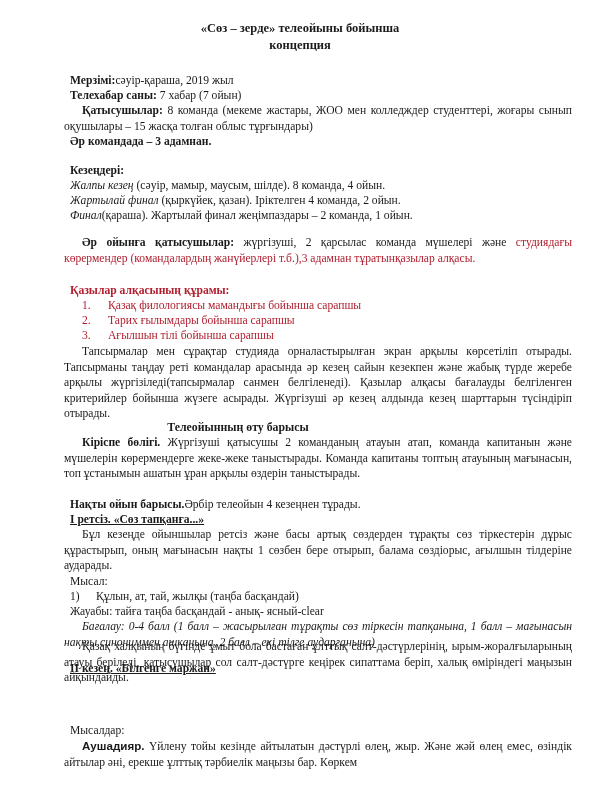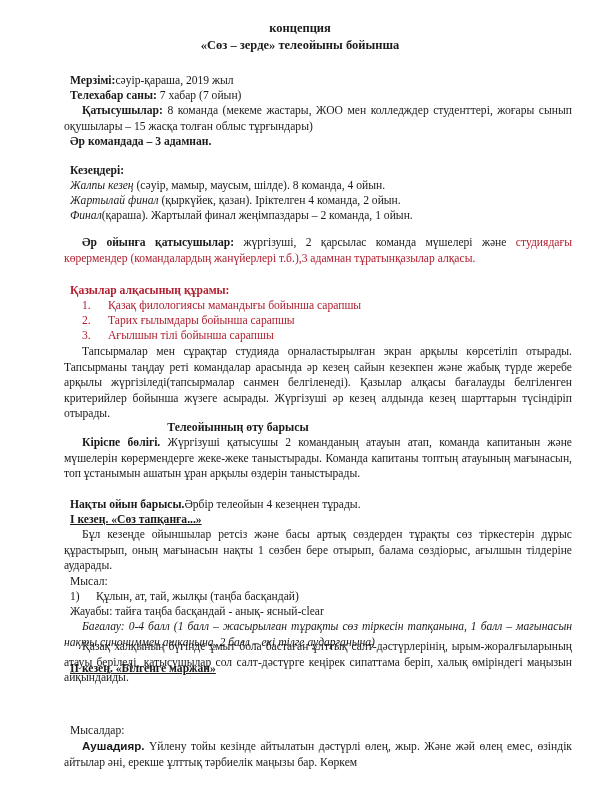--- a/index.html
+++ b/index.html
@@ -32,22 +32,22 @@
   .li { position:absolute; left:82px; font-size:11.6px; line-height:15px; color:#b02030; white-space:nowrap; }
   .li .n { display:inline-block; width:26px; }
   .sans { font-family:"Liberation Sans", "DejaVu Sans", sans-serif; font-weight:bold; }
 </style>
 </head>
 <body>
 
 <div class="page">
 
   <div class="title" style="top:20px;">
+    <div>«Сөз – зерде» телеойыны бойынша</div>
     <div>концепция</div>
-    <div>«Сөз – зерде» телеойыны бойынша</div>
   </div>
 
   <div class="line ind" style="top:73px;"><b>Мерзімі:</b><span>сәуір-қараша, 2019 жыл</span></div>
   <div class="line ind" style="top:88px;"><b>Телехабар саны:</b><span> 7 хабар (7 ойын)</span></div>
   <div class="just" style="top:103px; white-space:normal;"><b>Қатысушылар:</b><span> 8 команда (мекеме жастары, ЖОО мен колледждер студенттері, жоғары сынып оқушылары – 15 жасқа толған облыс тұрғындары)</span></div>
   <div class="line ind" style="top:134px; font-weight:bold;">Әр командада – 3 адамнан.</div>
 
   <div class="line ind" style="top:163px; font-weight:bold;">Кезеңдері:</div>
   <div class="line ind" style="top:178px;"><i>Жалпы кезең</i><span> (сәуір, мамыр, маусым, шілде). 8 команда, 4 ойын.</span></div>
   <div class="line ind" style="top:193px;"><i>Жартылай финал</i><span> (қыркүйек, қазан). Іріктелген 4 команда, 2 ойын.</span></div>
@@ -59,21 +59,21 @@
   <div class="li" style="top:298px;"><span class="n">1.</span><span>Қазақ филологиясы мамандығы бойынша сарапшы</span></div>
   <div class="li" style="top:313px;"><span class="n">2.</span><span>Тарих ғылымдары бойынша сарапшы</span></div>
   <div class="li" style="top:328px;"><span class="n">3.</span><span>Ағылшын тілі бойынша сарапшы</span></div>
 
   <div class="just" style="top:344px;">Тапсырмалар мен сұрақтар студияда орналастырылған экран арқылы көрсетіліп отырады. Тапсырманы таңдау реті командалар арасында әр кезең сайын кезекпен және жабық түрде жеребе арқылы жүргізіледі(тапсырмалар санмен белгіленеді). Қазылар алқасы бағалауды белгіленген критерийлер бойынша жүзеге асырады. Жүргізуші әр кезең алдында кезең шарттарын түсіндіріп отырады.</div>
 
   <div class="center-h" style="top:420px;">Телеойынның өту барысы</div>
 
   <div class="just" style="top:435px;"><b>Кіріспе бөлігі.</b><span> Жүргізуші қатысушы 2 команданың атауын атап, команда капитанын және мүшелерін көрермендерге жеке-жеке таныстырады. Команда капитаны топтың атауының мағынасын, топ ұстанымын ашатын ұран арқылы өздерін таныстырады.</span></div>
   <div class="line ind" style="top:497px;"><b>Нақты ойын барысы.</b><span>Әрбір телеойын 4 кезеңнен тұрады.</span></div>
-  <div class="line ind u" style="top:512px;">І кезең. «Сөз тапқанға...»</div>
+  <div class="line ind u" style="top:512px;">І ретсіз. «Сөз тапқанға...»</div>
 
   <div class="just" style="top:527px;">Бұл кезеңде ойыншылар ретсіз және басы артық сөздерден тұрақты сөз тіркестерін дұрыс құрастырып, оның мағынасын нақты 1 сөзбен бере отырып, балама сөздіорыс, ағылшын тілдеріне аударады.</div>
   <div class="line ind" style="top:574px;">Мысал:</div>
   <div class="line ind" style="top:589px;"><span style="display:inline-block;width:26px;">1)</span><span>Құлын, ат, тай, жылқы (таңба басқандай)</span></div>
   <div class="line ind" style="top:604px;">Жауабы: тайға таңба басқандай - анық- ясный-clear</div>
   <div class="just" style="top:619px; font-style:italic;">Бағалау: 0-4 балл (1 балл – жасырылған тұрақты сөз тіркесін тапқанына, 1 балл – мағынасын нақты синониммен ашқанына, 2 балл – екі тілге аударғанына)</div>
 
   <div class="line ind u" style="top:661px;">ІІ кезең. «Білгенге маржан»</div>
   <div class="just" style="top:639px;">Қазақ халқының бүгінде ұмыт бола бастаған  ұлттық салт-дәстүрлерінің, ырым-жоралғыларының атауы беріледі, қатысушылар сол салт-дәстүрге кеңірек сипаттама беріп, халық өміріндегі маңызын айқындайды.</div>
   <div class="line ind" style="top:723px;">Мысалдар:</div>

